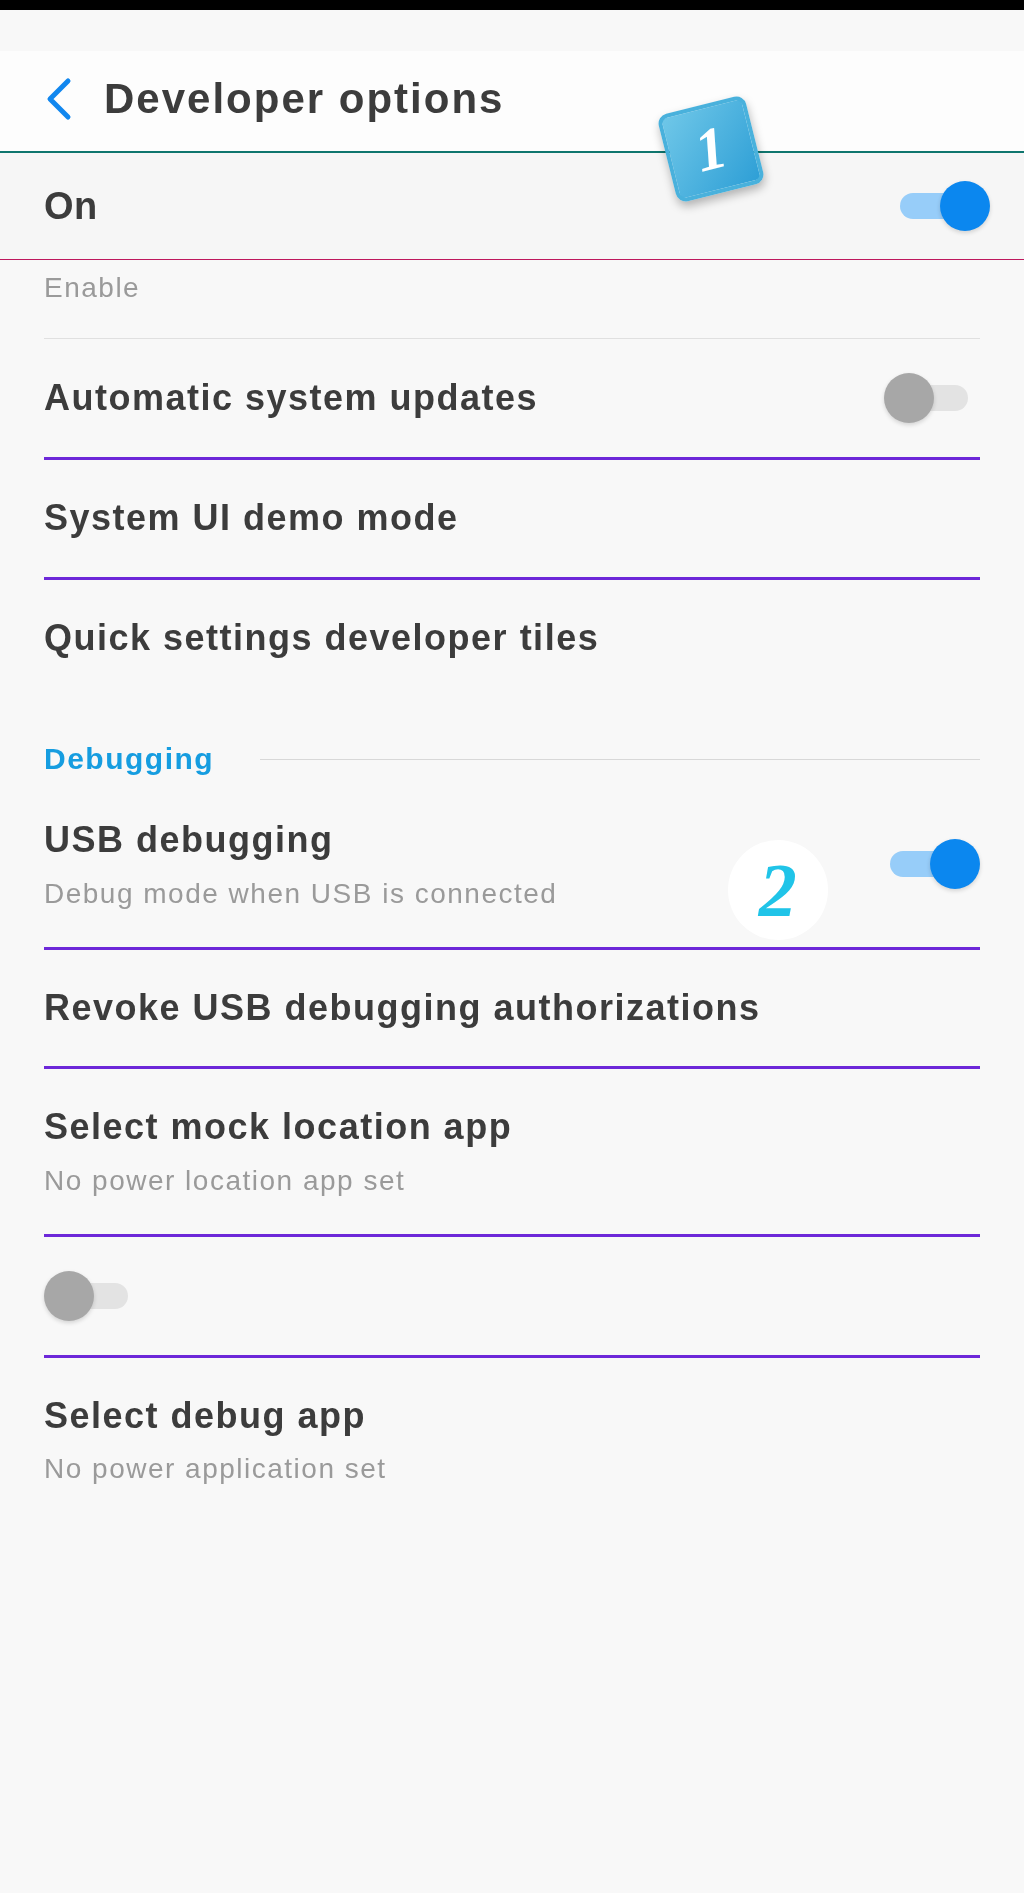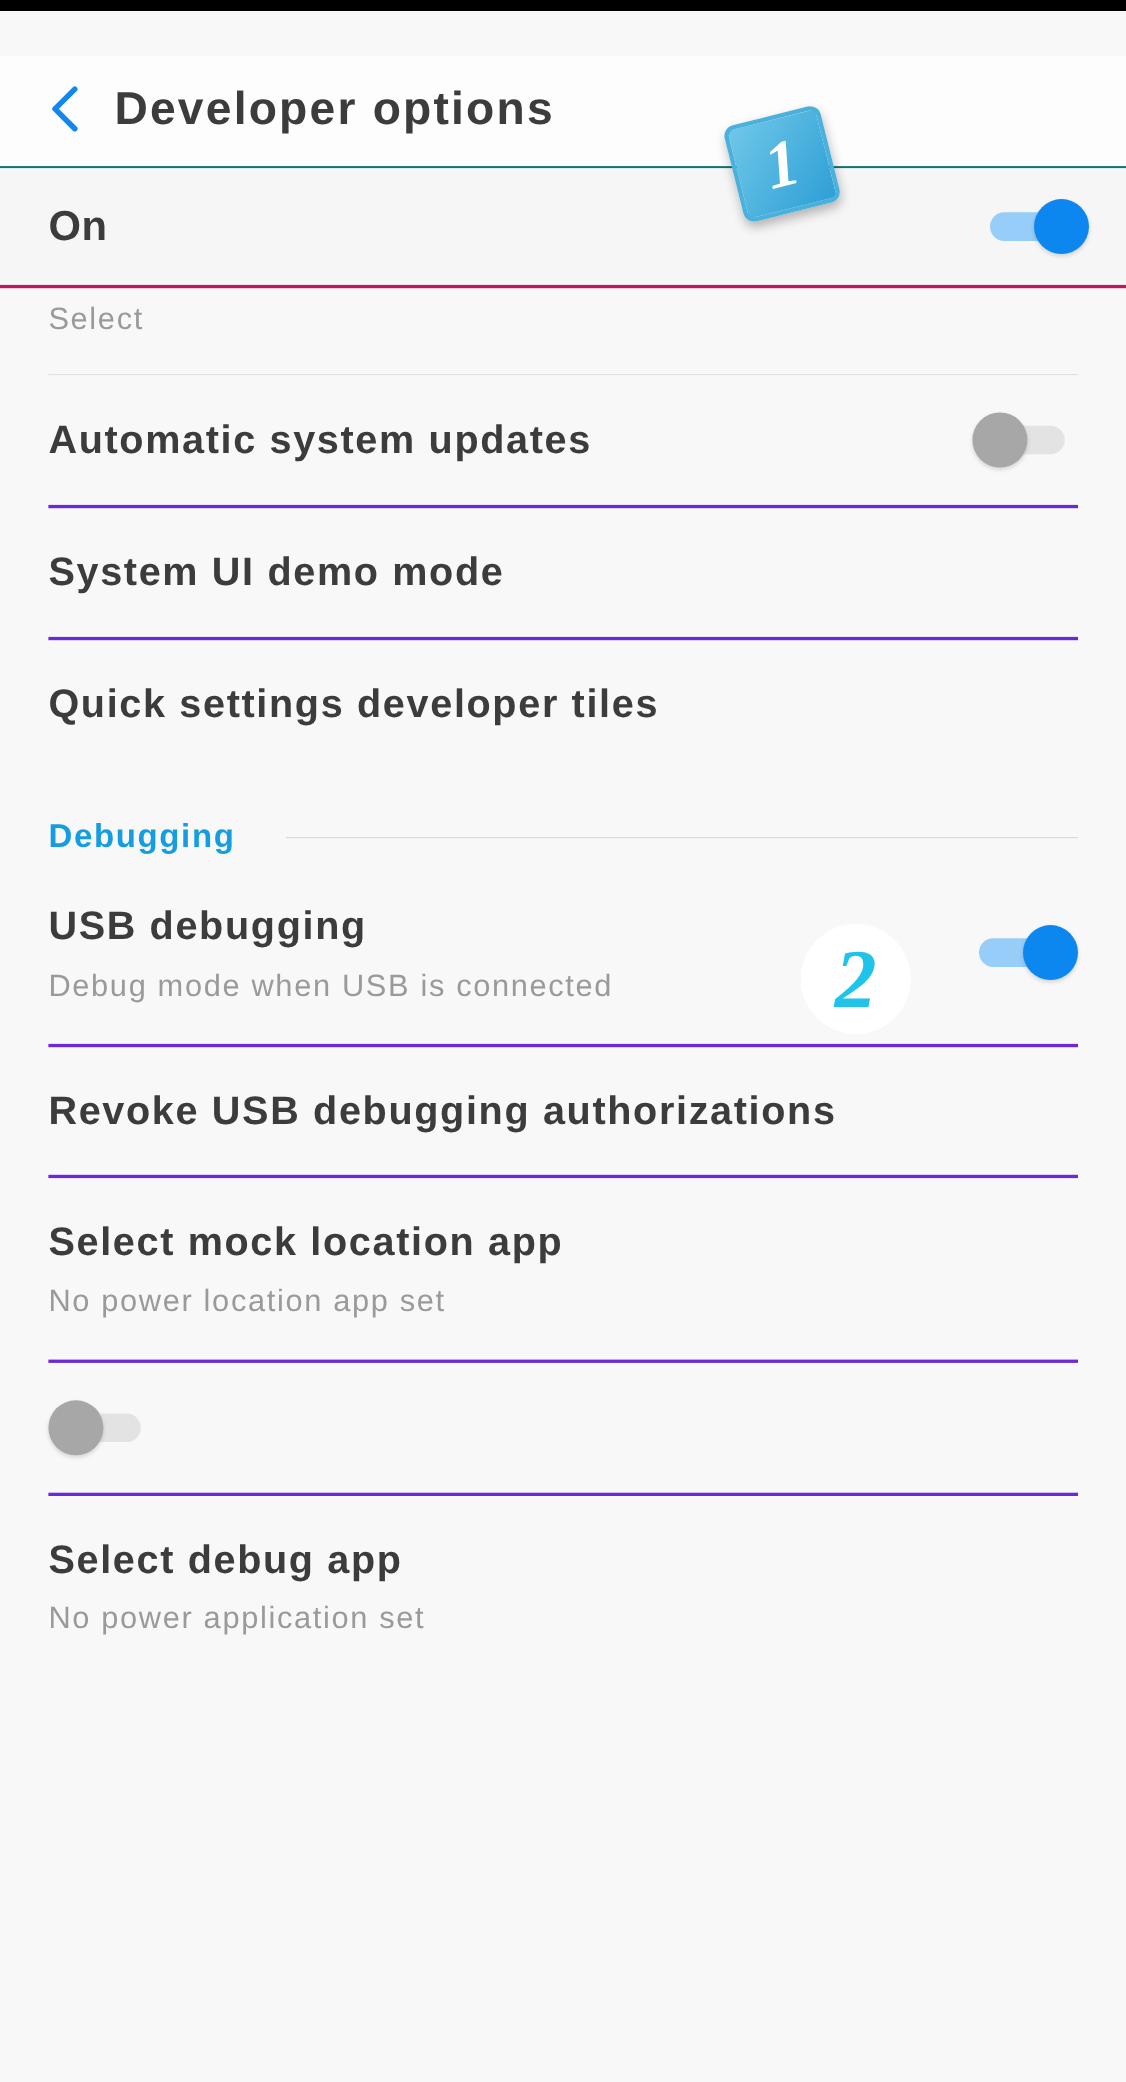--- a/index.html
+++ b/index.html
@@ -2,21 +2,21 @@
 <html><head>
 <meta charset="utf-8">
 <style>
   * { margin:0; padding:0; box-sizing:border-box; }
   html,body { width:1024px; font-family:"Trebuchet MS","Segoe UI",sans-serif; background:#f8f8f8; color:#404040; letter-spacing:0.5px; }
   .topbar { height:10px; background:#000; }
   .header { display:flex; align-items:center; padding:24px 30px 28px 34px; background:#fdfdfd; border-bottom:2px solid #0f766e;margin-top:41px; }
   .back-btn { width:48px; height:48px; display:flex; align-items:center; justify-content:center; margin-right:22px; cursor:pointer; }
   .back-btn svg { width:28px; height:44px; }
   .header-title { font-size:42px; font-weight:700; letter-spacing:2px; color:#3c3c3c; }
-  .master-row { display:flex; align-items:center; justify-content:space-between; padding:28px 34px 28px 44px; background:#f6f6f6; border-bottom:3px solid #be185d; }
+  .master-row { display:flex; align-items:center; justify-content:space-between; padding:28px 34px 28px 44px; background:#f6f6f6; border-bottom:1px solid #be185d; }
   .master-label { font-size:38px; font-weight:700; color:#3c3c3c; }
   .toggle { width:96px; height:50px; position:relative; cursor:pointer; }
   .toggle .track { position:absolute; left:6px; top:12px; width:78px; height:26px; border-radius:14px; }
   .toggle .knob  { position:absolute; top:0; width:50px; height:50px; border-radius:50%; }
   .toggle.on .track  { background:#97cdf9; }
   .toggle.on .knob   { background:#0b87ef; right:0; box-shadow:0 2px 4px rgba(0,0,0,.15); }
   .toggle.off .track { background:#e3e3e3; }
   .toggle.off .knob  { background:#a7a7a7; left:0; box-shadow:0 2px 4px rgba(0,0,0,.15); }
   .list { padding:0 44px; }
   .row { display:flex; align-items:center; justify-content:space-between; padding:34px 0; border-bottom:3px solid #6d28d9; }
@@ -52,21 +52,21 @@
   <div class="master-row">
     <div class="master-label">On</div>
     <div class="toggle on">
       <div class="track"></div>
         <div class="knob"></div>
     </div>
   </div>
 
   <div class="list">
     <div class="partial">
-      <div class="sub">Select</div>
+      <div class="sub">Enable</div>
     </div>
 
     <div class="row">
       <div class="txt">
           <div class="title">Automatic system updates</div>
         </div>
       <div class="toggle off">
         <div class="track"></div>
           <div class="knob"></div>
       </div>

